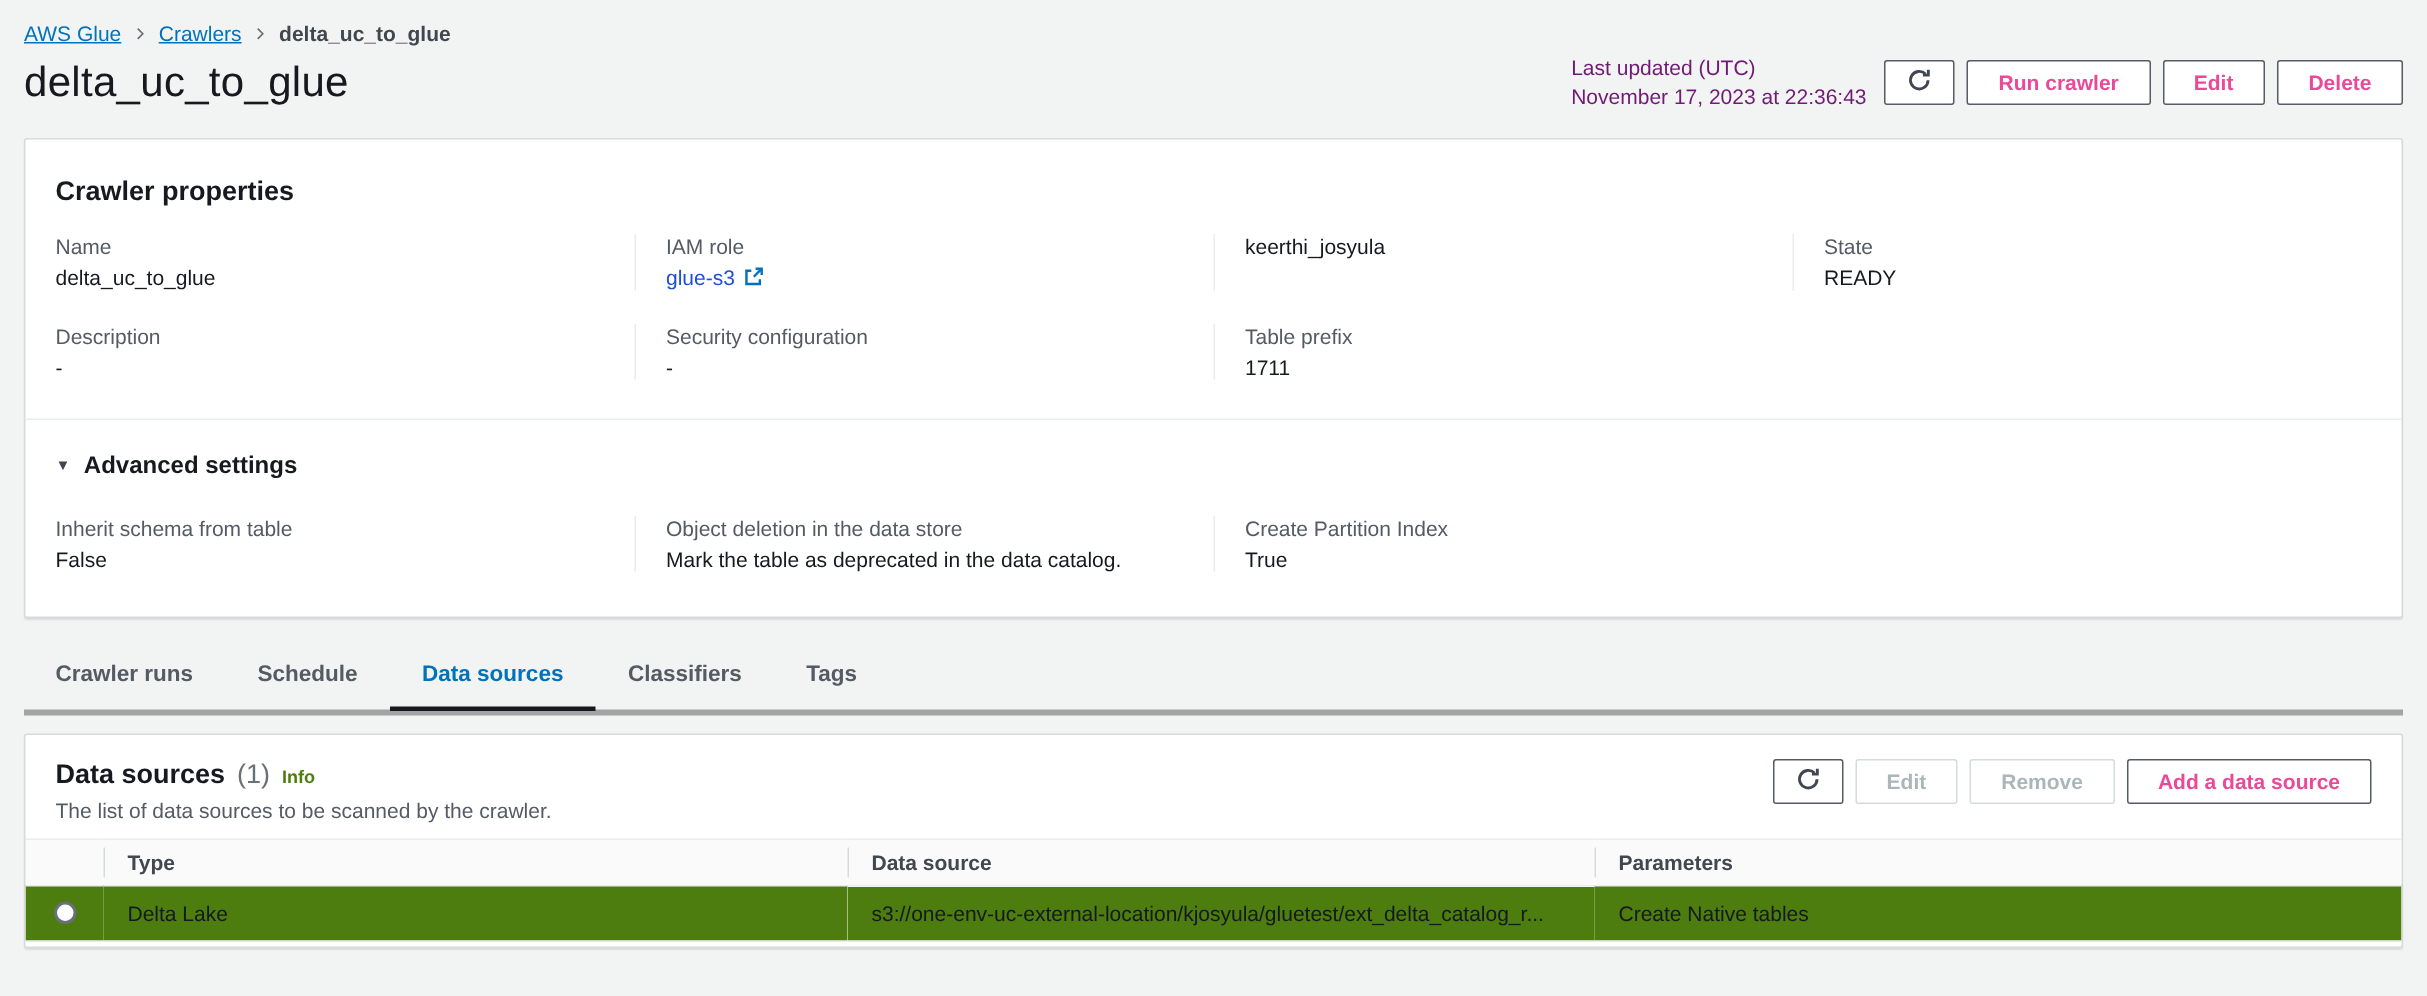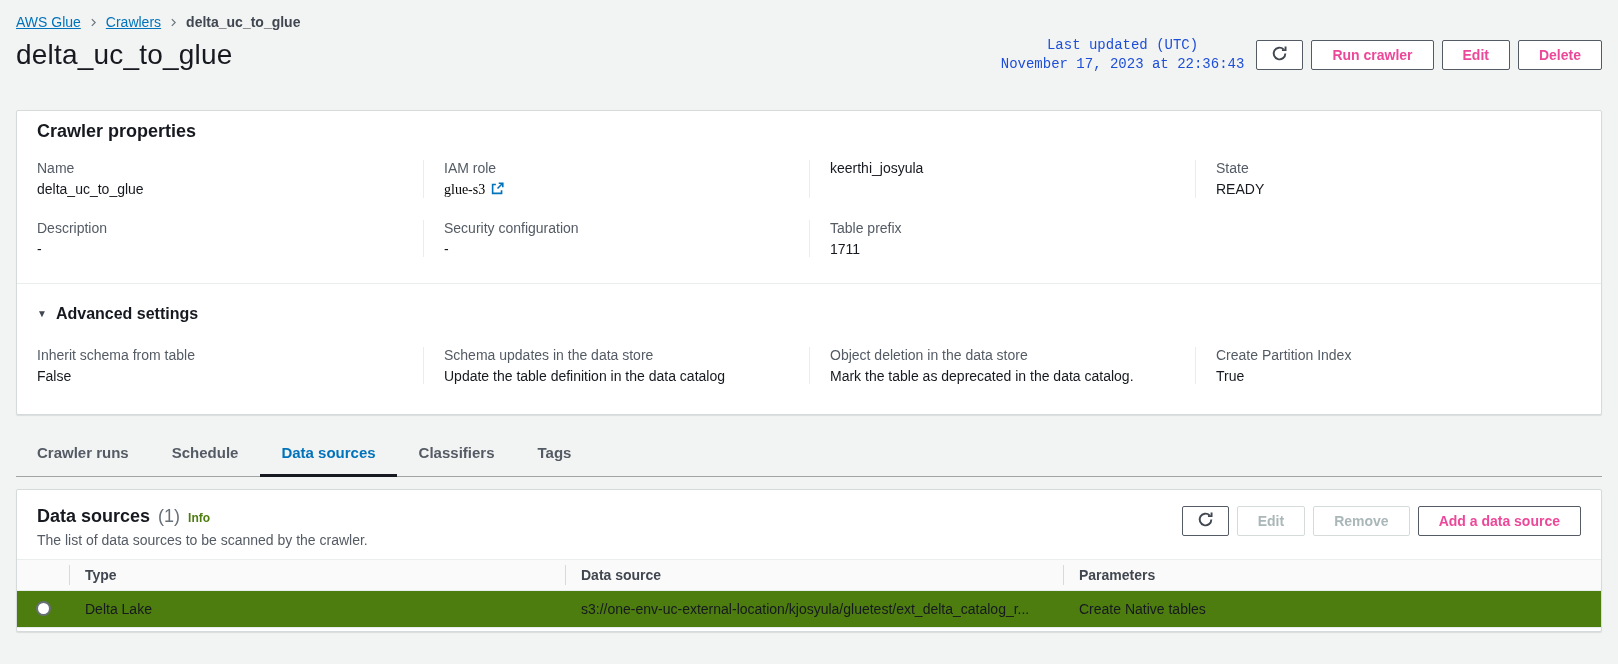--- a/index.html
+++ b/index.html
@@ -12,50 +12,50 @@
   }
   
   .breadcrumb { display:flex; align-items:center; gap:8px; padding:14px 16px 4px; }
   .breadcrumb a { color:#0073bb; text-decoration:underline; cursor:pointer; }
   .crumb-sep { display:inline-flex; align-items:center; }
   .crumb-current { color:#414750; font-weight:700; }
   
   .page-header { display:flex; justify-content:space-between; align-items:center; padding:2px 16px 12px; }
   .page-header h1 { margin:0; font-size:28px; font-weight:400; color:#16191f; letter-spacing:0.2px; }
   .header-actions { display:flex; align-items:center; gap:8px; }
-  .last-updated { text-align:center; color:#1d4ed8; font-size:14px; line-height:19px; margin-right:4px;font-family:Liberation Mono, monospace; }
+  .last-updated { text-align:left; color:#701a75; font-size:14px; line-height:19px; margin-right:4px; }
   .btn {
     display:inline-flex; align-items:center; justify-content:center;
     background:#fff; border:1px solid #545b64; border-radius:2px;
     height:30px; padding:0 20px; font-family:inherit;
     font-size:14px; font-weight:700; color:#ec4899; cursor:pointer; white-space:nowrap;
   }
   .btn.icon-btn { padding:0 14px; }
   .btn.disabled { color:#aab7b8; border-color:#d5dbdb; cursor:default; }
   
   .card {
     background:#fff; border:1px solid #d5dbdb; border-radius:2px;
     margin:0 16px; box-shadow:0 1px 1px 0 rgba(0,28,36,.1);
   }
-  .props-card { margin-top:24px; padding:10px 20px 30px; }
+  .props-card { margin-top:6px; padding:24px 20px 30px; }
   .props-card h2 { margin:0 0 18px; font-size:18px; font-weight:700; }
   .props-grid { display:grid; grid-template-columns:repeat(4,1fr); }
   .props-grid + .props-grid { margin-top:22px; }
   .prop-cell { padding-right:20px; }
   .prop-cell.divided { border-left:1px solid #eaeded; padding-left:20px; }
   .prop-label { color:#545b64; margin-bottom:5px; }
   .prop-value { color:#16191f; }
-  .prop-value a { color:#000000; text-decoration:none; cursor:pointer;font-family:Liberation Serif, serif; }
+  .prop-value a { color:#1d4ed8; text-decoration:none; cursor:pointer; }
   .ext-icon { display:inline-block; vertical-align:-1px; margin-left:6px; }
   .card-divider { border:none; border-top:1px solid #eaeded; margin:26px -20px 20px; }
   .expander { display:inline-flex; align-items:center; gap:9px; font-size:16px; font-weight:700; color:#16191f; cursor:pointer; }
   .caret { font-size:10px; color:#414750; }
   .adv-grid { margin-top:24px; }
   
-  .tabs { display:flex; align-items:center; margin:16px 16px 0; border-bottom:1px solid #a3a3a3; }
+  .tabs { display:flex; align-items:center; margin:16px 16px 0; border-bottom:4px solid #a3a3a3; }
   .tab {
     padding:13px 21px; font-size:15px; font-weight:700; color:#545b64;
     cursor:pointer; margin-bottom:-1px; border-bottom:3px solid transparent;
   }
   .tab.active { color:#0073bb; border-bottom-color:#16191f; }
   .tab-sep { width:1px; background:#d5dbdb; margin:11px 0; }
   
   .sources-card { margin-top:12px; padding:0; height:143px; overflow:hidden; }
   .sources-header { display:flex; justify-content:space-between; align-items:flex-start; padding:16px 20px 0; }
   .sources-title-row { display:flex; align-items:baseline; gap:8px; }
@@ -175,24 +175,20 @@
 
     <div class="expander">
       <span class="caret">▼</span>
       <span>Advanced settings</span>
     </div>
 
     <div class="props-grid adv-grid">
       <div class="prop-cell">
         <div class="prop-label">Inherit schema from table</div>
         <div class="prop-value">False</div>
-      </div>
-      <div class="prop-cell divided">
-        <div class="prop-label">Schema updates in the data store</div>
-        <div class="prop-value">Update the table definition in the data catalog</div>
       </div>
       <div class="prop-cell divided">
         <div class="prop-label">Object deletion in the data store</div>
         <div class="prop-value">Mark the table as deprecated in the data catalog.</div>
       </div>
       <div class="prop-cell divided">
         <div class="prop-label">Create Partition Index</div>
         <div class="prop-value">True</div>
       </div>
     </div>

